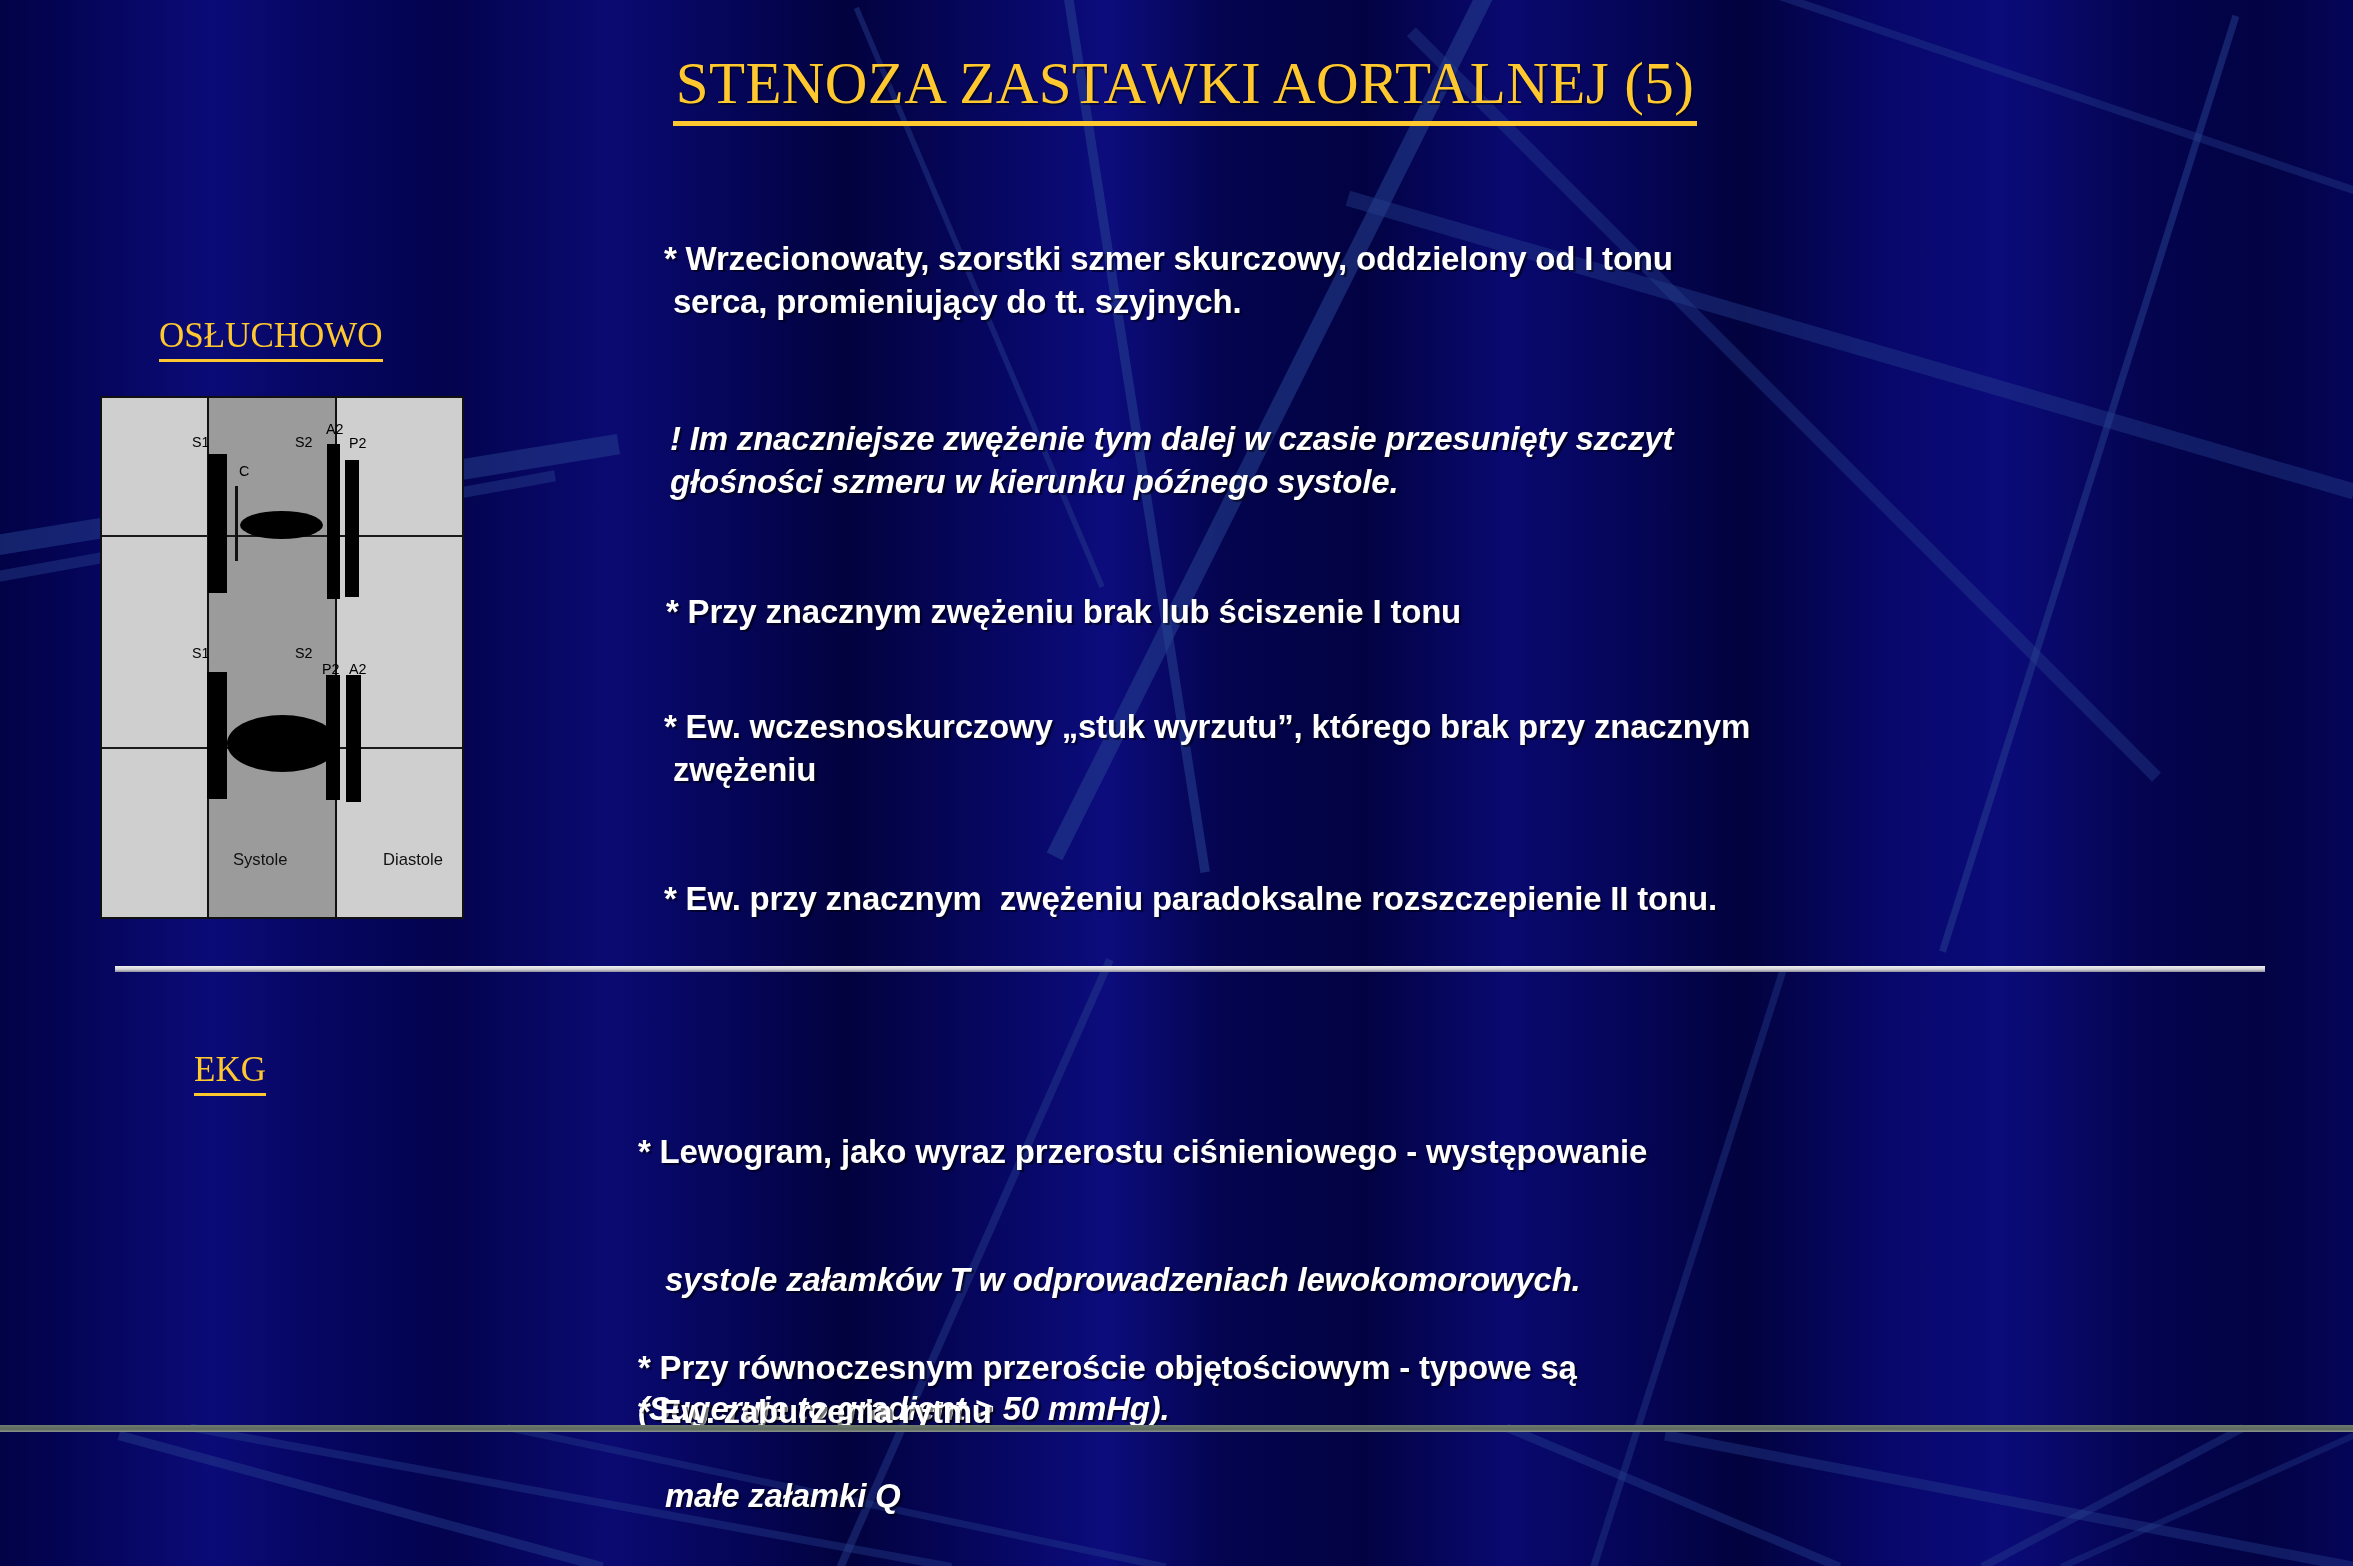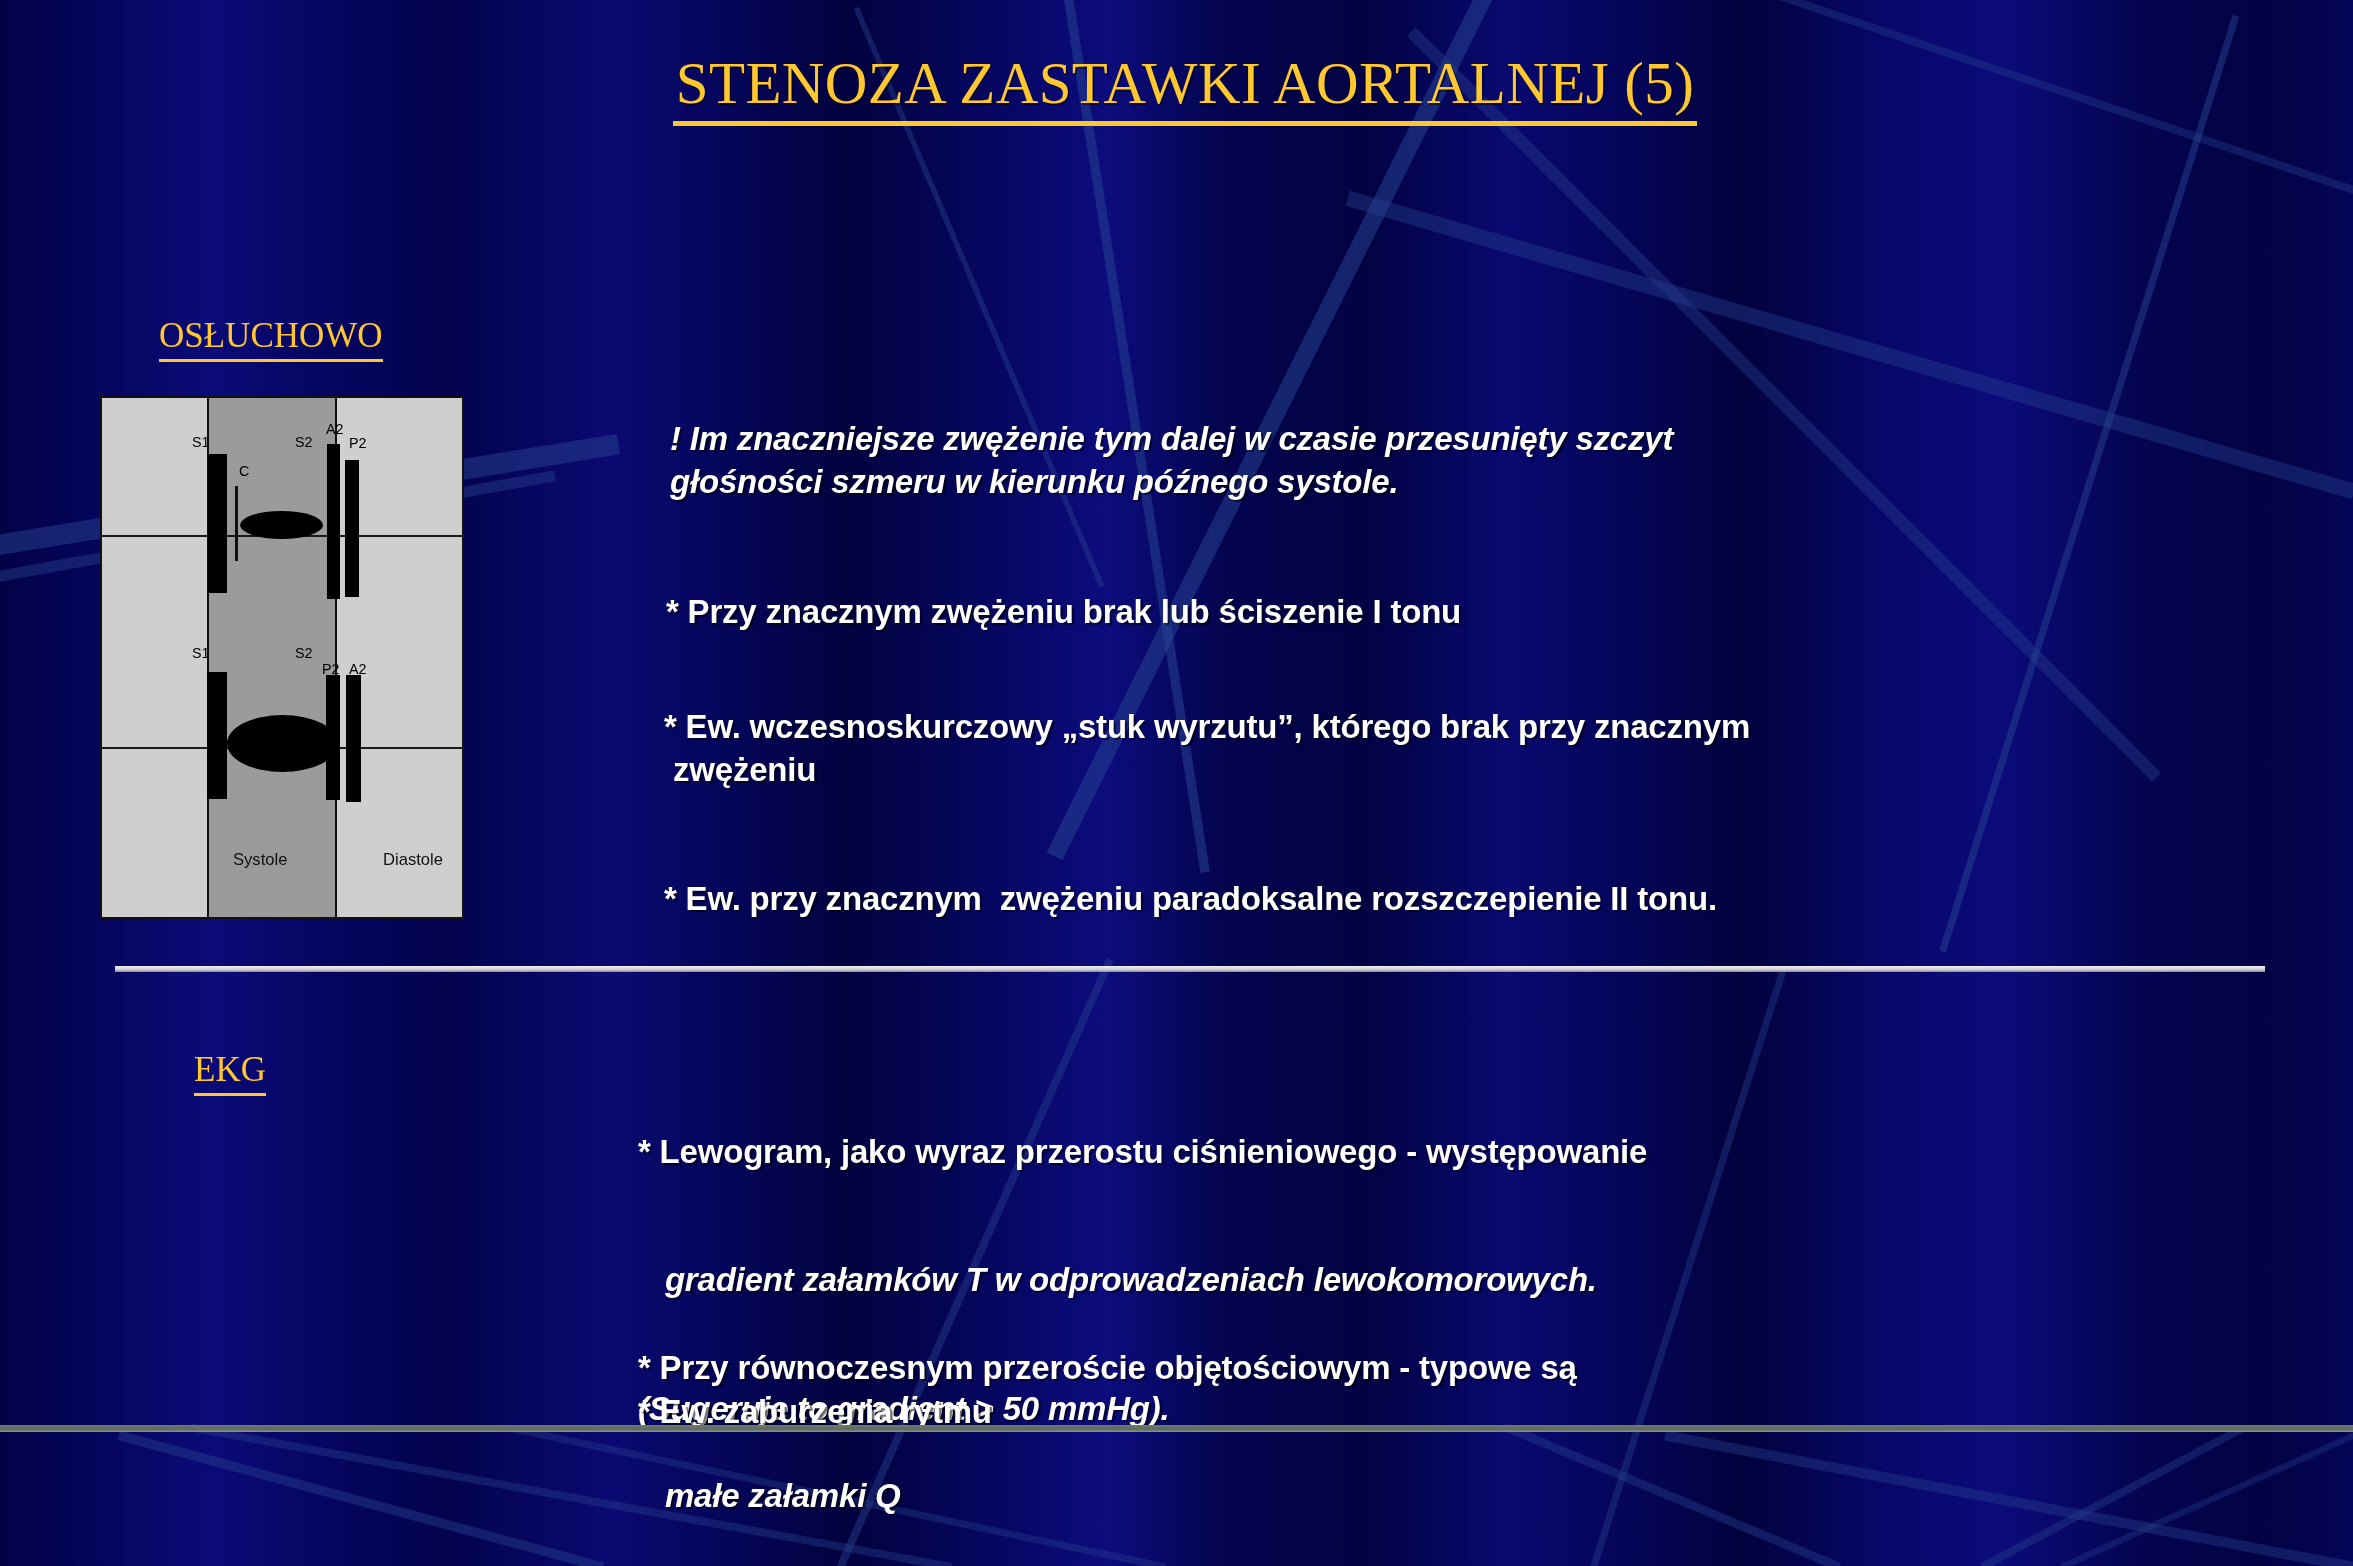--- a/index.html
+++ b/index.html
@@ -203,36 +203,38 @@
     <span>STENOZA ZASTAWKI AORTALNEJ (5)</span>
   </div>
 
   <div class="side-label" id="label-osluchowo">
     <span>OSŁUCHOWO</span>
   </div>
   <div class="side-label" id="label-ekg">
     <span>EKG</span>
   </div>
 
+  <div class="para" id="p-murmur">* Wrzecionowaty, szorstki szmer skurczowy, oddzielony od I tonu
+ serca, promieniujący do tt. szyjnych.</div>
 
   <div class="para" id="p-s1">* Przy znacznym zwężeniu brak lub ściszenie I tonu</div>
 
   <div class="para italic" id="p-peak">! Im znaczniejsze zwężenie tym dalej w czasie przesunięty szczyt
 głośności szmeru w kierunku późnego systole.</div>
 
   <div class="para" id="p-click">* Ew. wczesnoskurczowy „stuk wyrzutu”, którego brak przy znacznym
  zwężeniu</div>
 
   <div class="para" id="p-split">* Ew. przy znacznym  zwężeniu paradoksalne rozszczepienie II tonu.</div>
 
   <div class="rule-mid"></div>
 
   <div class="para" id="p-lewogram">
     <span class="up">* Lewogram, jako wyraz przerostu ciśnieniowego - występowanie</span>
-    <span class="it">   gradient załamków T w odprowadzeniach lewokomorowych.</span>
+    <span class="it">   systole załamków T w odprowadzeniach lewokomorowych.</span>
     <span class="it">(Sugeruje to gradient &gt; 50 mmHg).</span>
   </div>
 
   <div class="para" id="p-q">
     <span class="up">* Przy równoczesnym przeroście objętościowym - typowe są</span>
     <span class="it">   małe załamki Q</span>
   </div>
 
   <div class="para" id="p-rytm">* Ew. zaburzenia rytmu</div>
 

